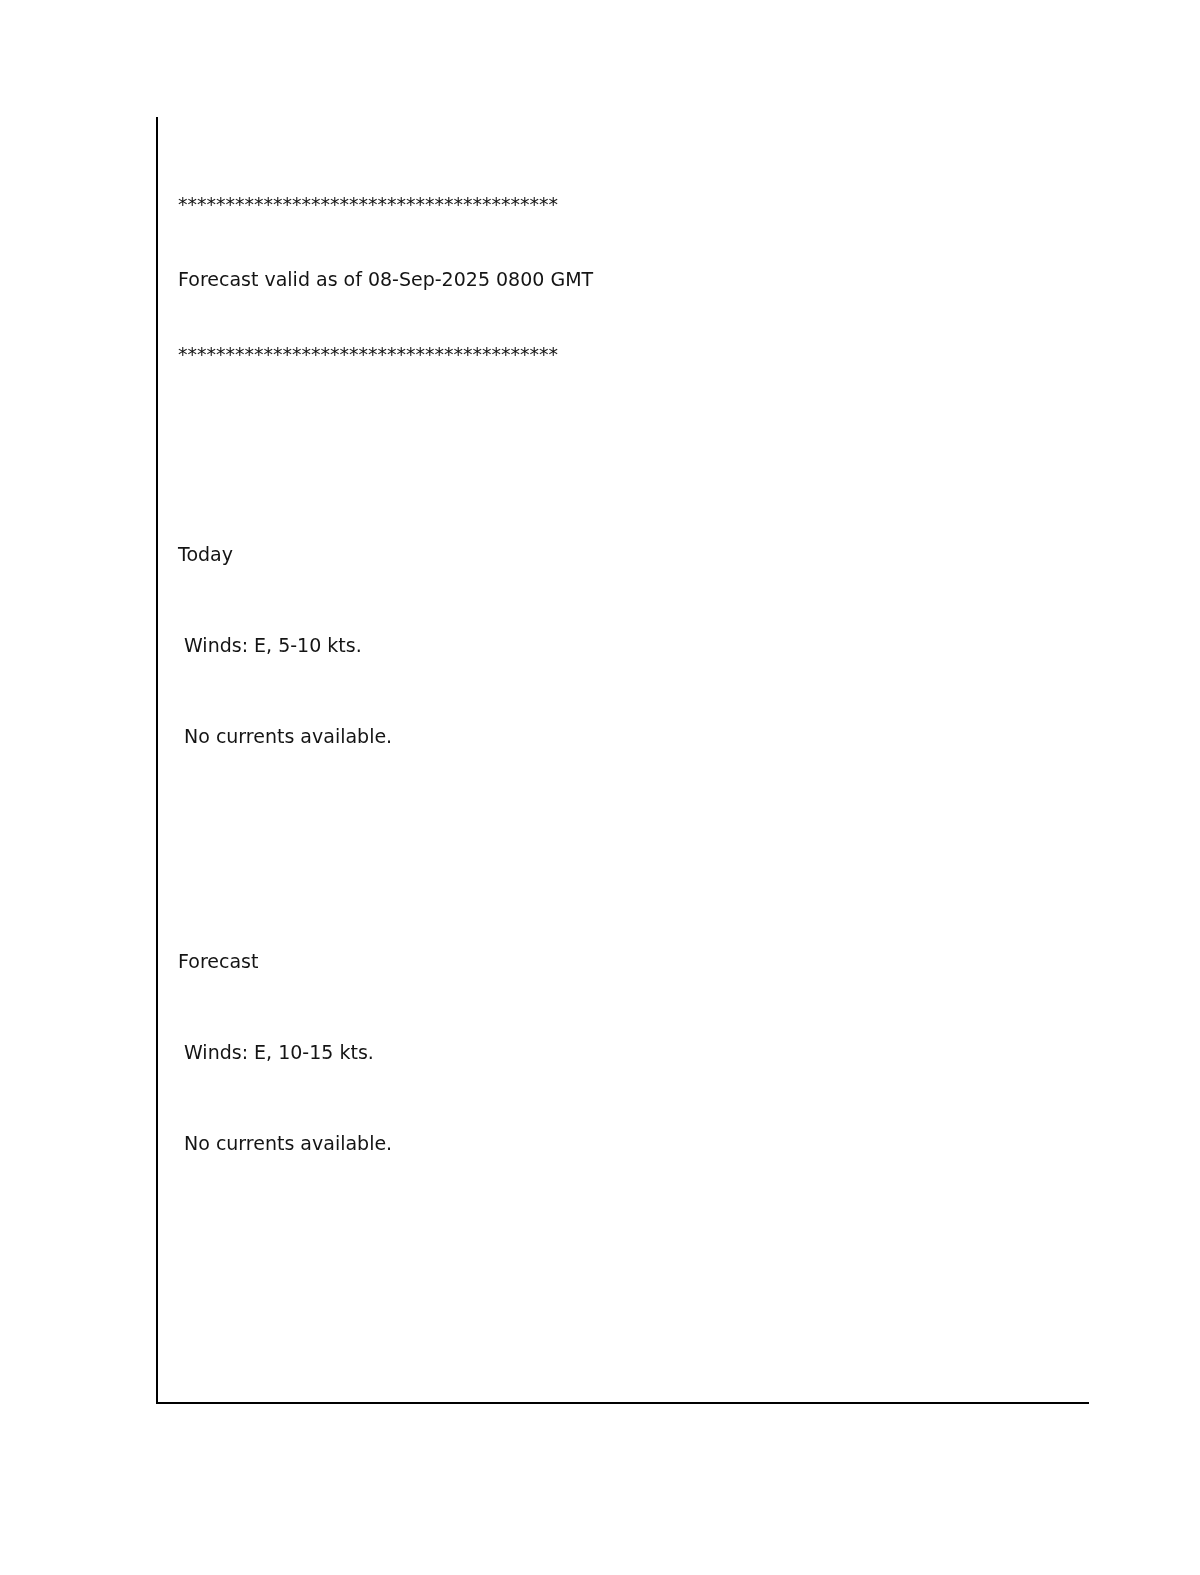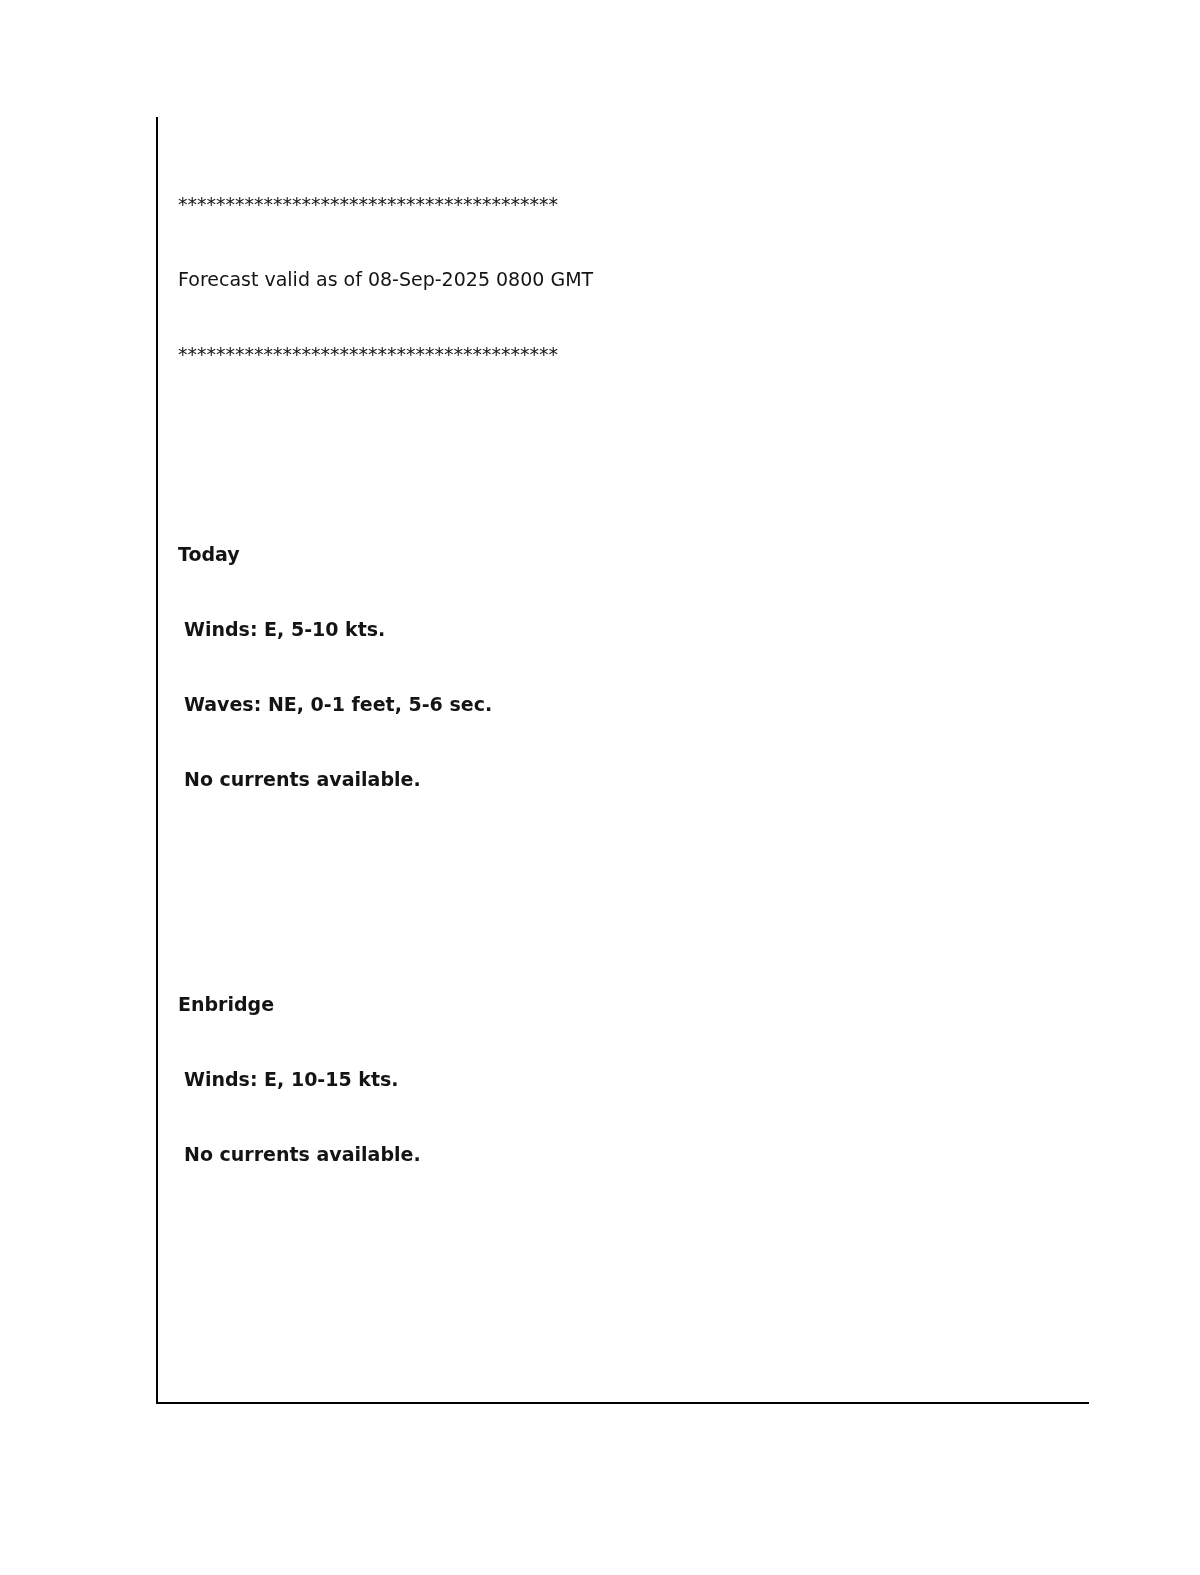--- a/index.html
+++ b/index.html
@@ -35,52 +35,51 @@
     font-size: 19px;
     line-height: 25px;
     white-space: pre-wrap;
   }
   .line {
     display: block;
     height: 25px;
   }
   .detail {
     padding-left: 6px;
+    margin-top: 16px;
   }
   .gap-after {
     margin-bottom: 25px;
   }
   .section {
     margin-bottom: 25px;
-    font-weight: bold;
   }
 </style>
 </head>
 <body>
 
 <div class="page">
 
   <div class="text-frame"></div>
 
   <div class="content">
 
     <span class="line">****************************************</span>
     <span class="line gap-after0">Forecast valid as of 08-Sep-2025 0800 GMT</span>
     <span class="line gap-after">****************************************</span>
 
 
     <div class="section">
       <span class="line">Today</span>
       <span class="line detail">Winds: E, 5-10 kts.</span>
-      <span class="line detail">Waves: NE, 0-1 feet, 5-6 sec.</span>
       <span class="line detail">No currents available.</span>
     </div>
 
     <div class="section">
-      <span class="line">Enbridge</span>
+      <span class="line">Forecast</span>
       <span class="line detail">Winds: E, 10-15 kts.</span>
       <span class="line detail">No currents available.</span>
     </div>
 
     <div class="section">
       
       
       
       
     </div>

